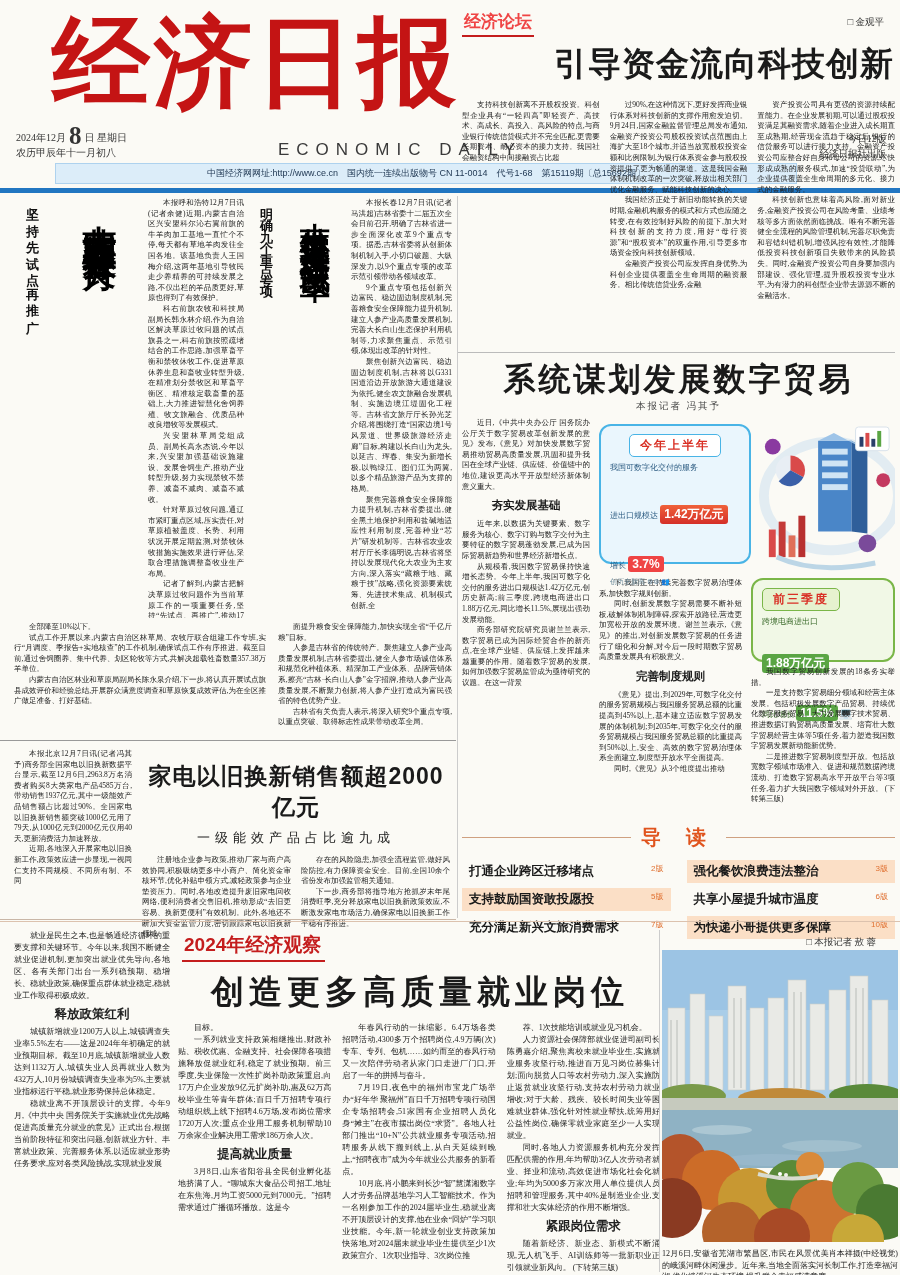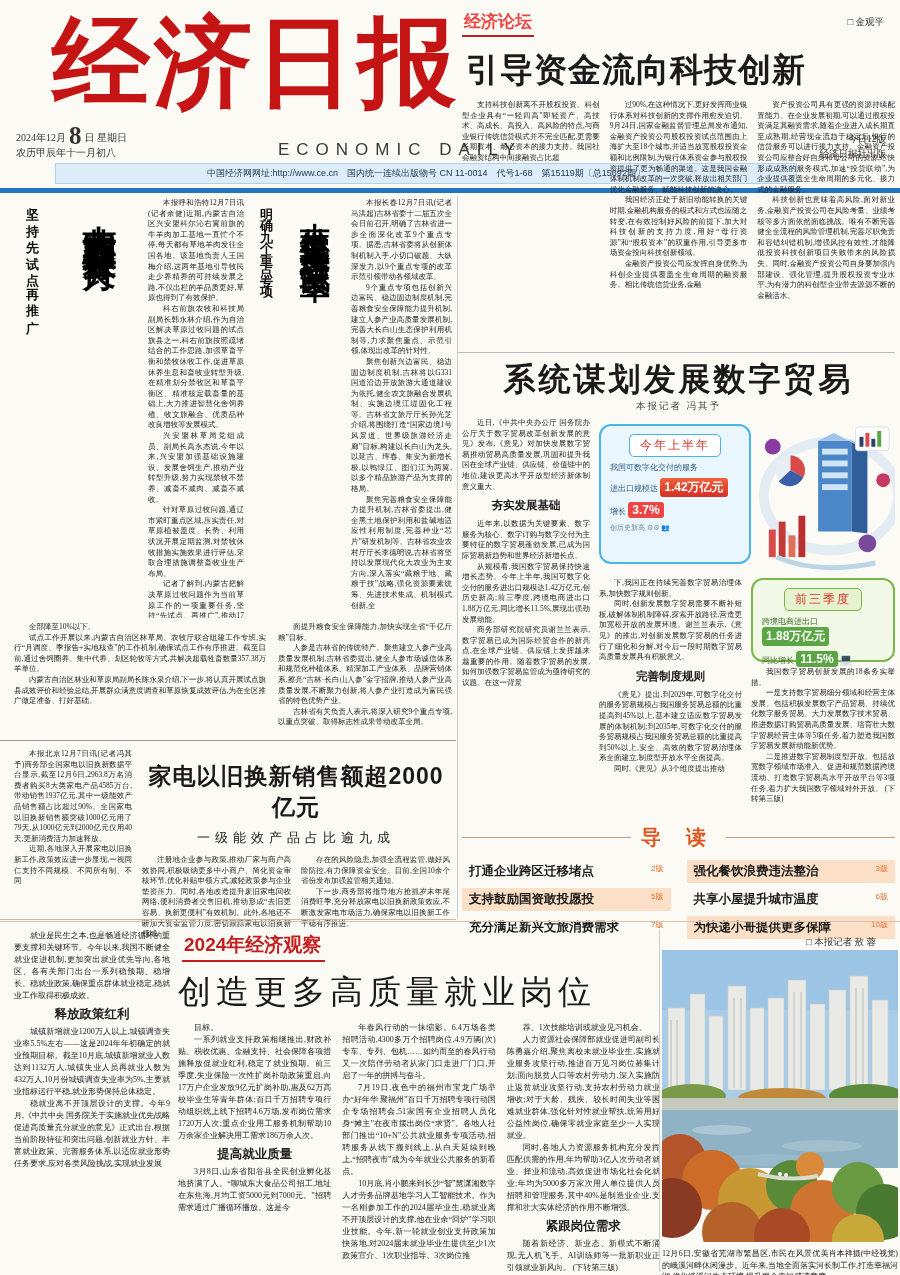--- a/index.html
+++ b/index.html
@@ -19,63 +19,63 @@
   .blue-rule{left:0;top:188px;width:900px;height:5px;background:#2176c1;}
   
   .body-text{font-size:7.5px;line-height:10.6px;text-align:justify;color:#222;overflow:hidden;}
   .body-text p{margin:0;text-indent:2em;}
   .emp-text{font-size:8px;line-height:12px;}
   .subhead{text-align:center;font-weight:700;font-size:11.5px;margin:6px 0;}
   
   .forum-label{left:462px;top:10px;font-size:17px;font-weight:900;color:#ef4444;
                border-bottom:2px solid #c41d1d;padding:0 2px 2px 2px;}
   .forum-byline{right:16px;top:16px;font-size:9.5px;color:#333;}
-  .forum-headline{left:466px;top:48px;width:428px;text-align:left;font-size:33px;font-weight:900;letter-spacing:1px;}
+  .forum-headline{left:466px;top:42px;width:428px;text-align:right;font-size:33px;font-weight:900;letter-spacing:1px;}
   .forum-cols{left:462px;top:100px;width:433px;height:246px;display:flex;gap:10px;}
   .forum-cols>div{flex:1;}
   .rule-h{border-top:1px solid #bbb;}
   .rule-v{border-left:1px solid #ccc;}
   
   .left-row{left:14px;top:198px;width:438px;height:420px;display:flex;}
   .vkick{writing-mode:vertical-rl;font-size:13px;font-weight:700;letter-spacing:16px;color:#111;}
   .vhead{writing-mode:vertical-rl;font-weight:900;color:#000;line-height:1;}
   .vwrap{display:flex;justify-content:center;}
   
   .app-box{left:0;top:740px;width:456px;height:178px;border-top:1px solid #999;border-bottom:1px solid #c9b6a6;}
   .app-headline{font-size:23px;font-weight:900;text-align:center;margin-top:12px;letter-spacing:1px;}
   .app-subhead{font-size:13px;letter-spacing:5px;text-align:center;margin-top:6px;}
   
   .dt-headline{left:462px;top:358px;width:433px;text-align:center;font-size:32px;font-weight:900;letter-spacing:3px;}
   .dt-byline{left:462px;top:400px;width:433px;text-align:center;font-size:9.5px;letter-spacing:2px;color:#444;}
   .bubble{border-radius:12px;box-sizing:border-box;padding:8px 9px;}
   .bubble-blue{background:#eaf6fd;border:2px solid #49b4e6;}
   .bubble-green{background:#f1f8e6;border:2px solid #7ab648;}
-  .pill{display:inline-block;font-weight:400;color:#d93025;font-size:12px;background:#fff;
+  .pill{display:inline-block;font-weight:700;color:#d93025;font-size:12px;background:#fff;
         border:1.5px solid #49b4e6;border-radius:5px;padding:2px 10px;letter-spacing:2px;}
   .pill-green{border-color:#7ab648;background:#e6f2cf;}
   .stat-line{font-size:8px;margin-top:5px;color:#2a5a80;}
-  .stat-box{display:inline-block;color:#fff;font-weight:900;border-radius:3px;padding:1px 4px;}
+  .stat-box{display:inline-block;color:#fff;font-weight:900;border-radius:3px;padding:1px 4px;margin-top:27px;}
   .sb-red{background:linear-gradient(180deg,#f0613a,#d42f28);font-size:12px;}
   .sb-blue{background:#ef4444;font-size:12px;}
   .sb-green{background:#5aa544;font-size:12px;}
   .stat-note{font-size:7px;color:#6a8a9a;margin-top:5px;}
   
   .daodu-title-row{display:flex;align-items:center;gap:10px;}
   .daodu-line{flex:1;border-top:1.5px solid #cfa080;}
   .daodu-title{font-size:20px;font-weight:900;color:#e0541e;letter-spacing:10px;}
   .daodu-grid{display:grid;grid-template-columns:1fr 1fr;gap:5px 16px;margin-top:9px;}
   .daodu-item{display:flex;justify-content:space-between;align-items:flex-start;
               font-weight:700;font-size:12.5px;padding:3px 7px;}
   .daodu-item .pg{font-size:8px;color:#e07030;font-weight:400;margin-left:6px;white-space:nowrap;}
   .hl{background:#fbdfc6;}
   
   .emp-kicker{left:182px;top:932px;font-size:19px;font-weight:900;color:#c41d1d;
               border-bottom:2px solid #c41d1d;padding:0 4px 2px 2px;}
   .emp-byline{right:24px;top:936px;font-size:9.5px;color:#333;}
-  .emp-headline{left:178px;top:970px;width:484px;text-align:left;font-size:33px;font-weight:400;letter-spacing:5px;}
+  .emp-headline{left:178px;top:970px;width:484px;text-align:center;font-size:33px;font-weight:700;letter-spacing:5px;}
   .caption{font-size:8px;line-height:11.5px;text-align:justify;color:#222;}
   .caption .credit{float:right;}
 </style>
 </head>
 <body>
 
 <div id="page">
 
   <div class="abs mast-title">经济日报</div>
   <div class="abs date-block">
@@ -244,21 +244,21 @@
               <p>同时,创新发展数字贸易需要不断补短板,破解体制机制障碍,探索开放路径,营造更加宽松开放的发展环境。谢兰兰表示,《意见》的推出,对创新发展数字贸易的任务进行了细化和分解,对今后一段时期数字贸易高质量发展具有积极意义。</p>
             </div>
           <div class="subhead">完善制度规则</div>
           <div class="body-text">
               <p>《意见》提出,到2029年,可数字化交付的服务贸易规模占我国服务贸易总额的比重提高到45%以上,基本建立适应数字贸易发展的体制机制;到2035年,可数字化交付的服务贸易规模占我国服务贸易总额的比重提高到50%以上,安全、高效的数字贸易治理体系全面建立,制度型开放水平全面提高。</p>
               <p>同时,《意见》从3个维度提出推动</p>
             </div>
         </div>
         <div style="flex:1;">
           <div class="bubble bubble-green" style="height:84px;">
-            <div style="text-align:center;"><span class="pill pill-green sans">前三季度</span></div>
+            <div style=""><span class="pill pill-green sans">前三季度</span></div>
             <div class="stat-line sans" style="color:#3a6a2a;">
               <span>跨境电商进出口</span>
               <span class="stat-box sb-green">1.88万亿元</span>
             </div>
             <div class="stat-line sans" style="color:#3a6a2a;">
               <span>同比增长</span>
               <span class="stat-box sb-green">11.5%</span>
               <span style="font-size:11px;">💻</span>
             </div>
           </div>

